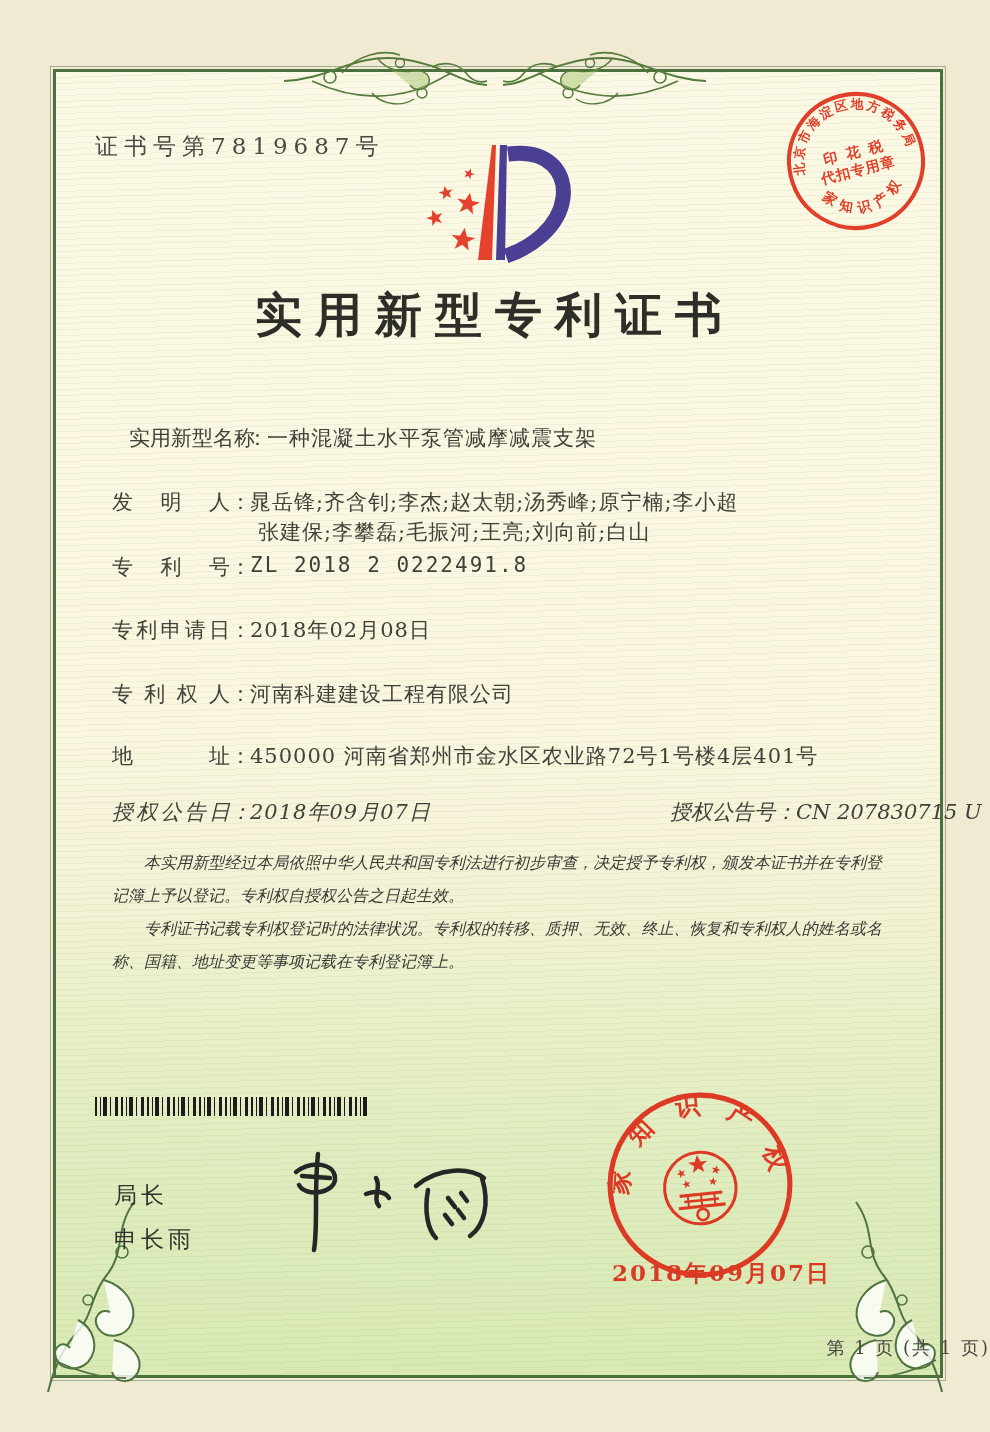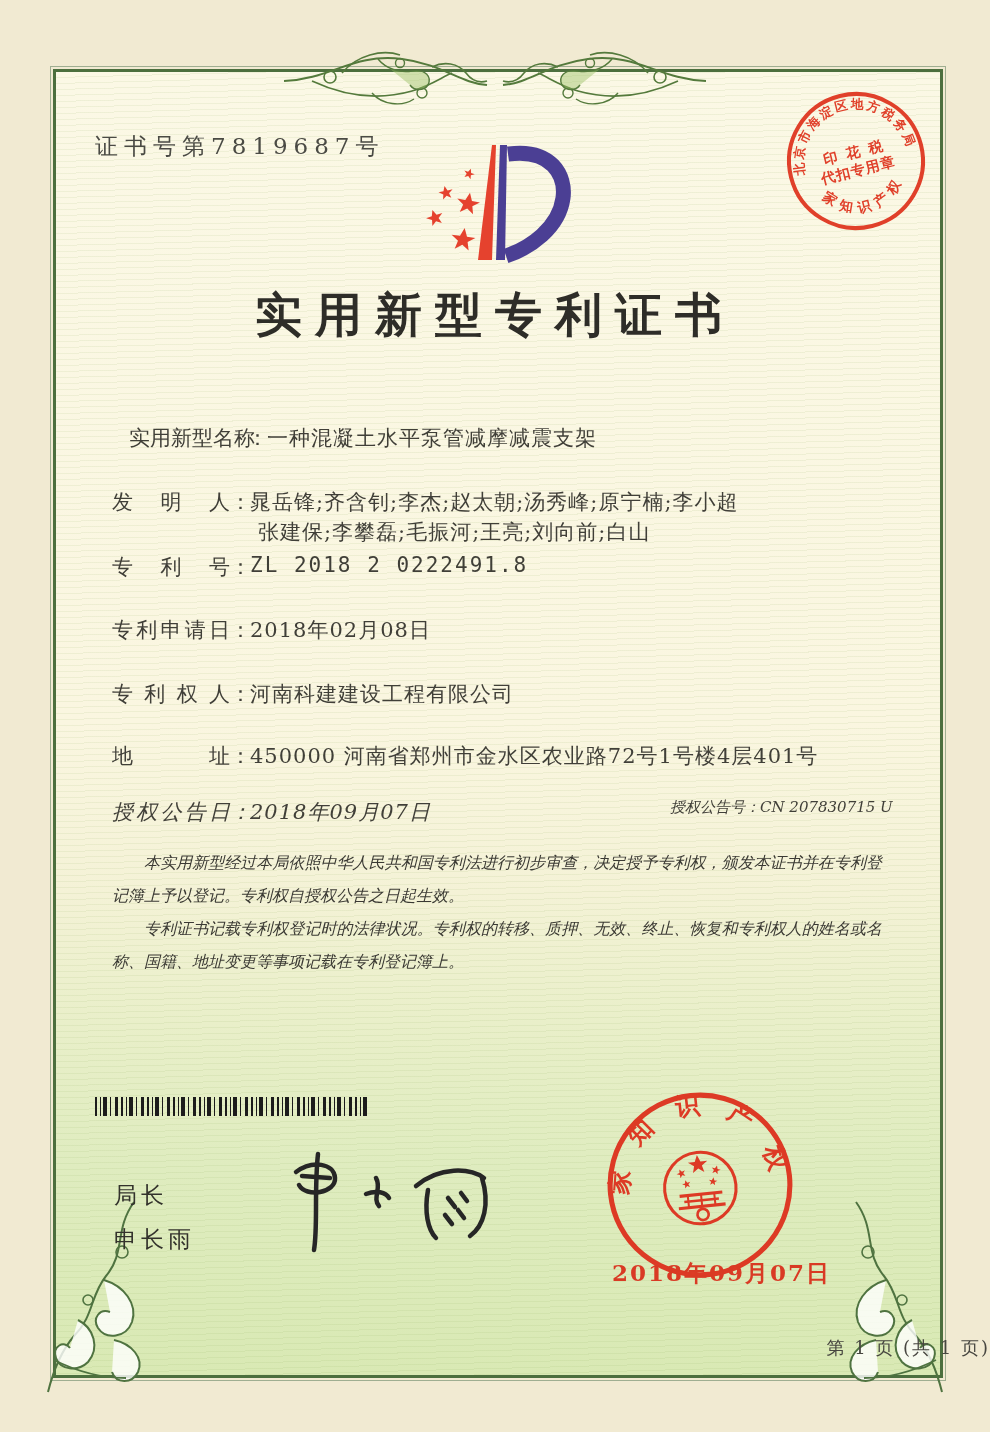--- a/index.html
+++ b/index.html
@@ -23,21 +23,21 @@
   }
   .abs{position:absolute;}
   .cert-no{left:95px;top:131px;font-size:23px;letter-spacing:6px;color:#4a4a44;text-align:right;}
   .title{left:0;right:0;top:284px;text-align:center;font-size:47px;font-weight:700;
          letter-spacing:13px;color:#2e2d28;}
   .field{left:112px;font-size:21px;white-space:nowrap;color:#403f38;}
   .field .lbl{display:inline-block;width:118px;text-align:justify;text-align-last:justify;vertical-align:top;}
   .field .colon{display:inline-block;width:14px;vertical-align:top;}
   .field .val{display:inline-block;margin-left:6px;vertical-align:top;letter-spacing:1px;}
   .val2{left:250px;font-size:21px;letter-spacing:1px;color:#403f38;white-space:nowrap;}
-  .grant-no{left:558px;top:0;font-size:15px;white-space:nowrap;color:#403f38;}
+  .grant-no{left:558px;top:0;font-size:21px;white-space:nowrap;color:#403f38;}
   .body-text{left:112px;top:846px;width:770px;font-size:16px;line-height:33px;
              text-align:justify;color:#3a3933;font-style:italic;}
   .body-text p{margin:0;text-indent:2em;}
   .barcode{left:95px;top:1097px;width:274px;height:19px;
     background:
       repeating-linear-gradient(90deg,#1c1c1c 0 2px,transparent 2px 5px,#1c1c1c 5px 6px,
       transparent 6px 8px,#1c1c1c 8px 12px,transparent 12px 15px,#1c1c1c 15px 16px,
       transparent 16px 20px,#1c1c1c 20px 23px,transparent 23px 26px);
   }
   .sig-title{left:114px;top:1180px;font-size:23px;letter-spacing:4px;color:#33322c;

